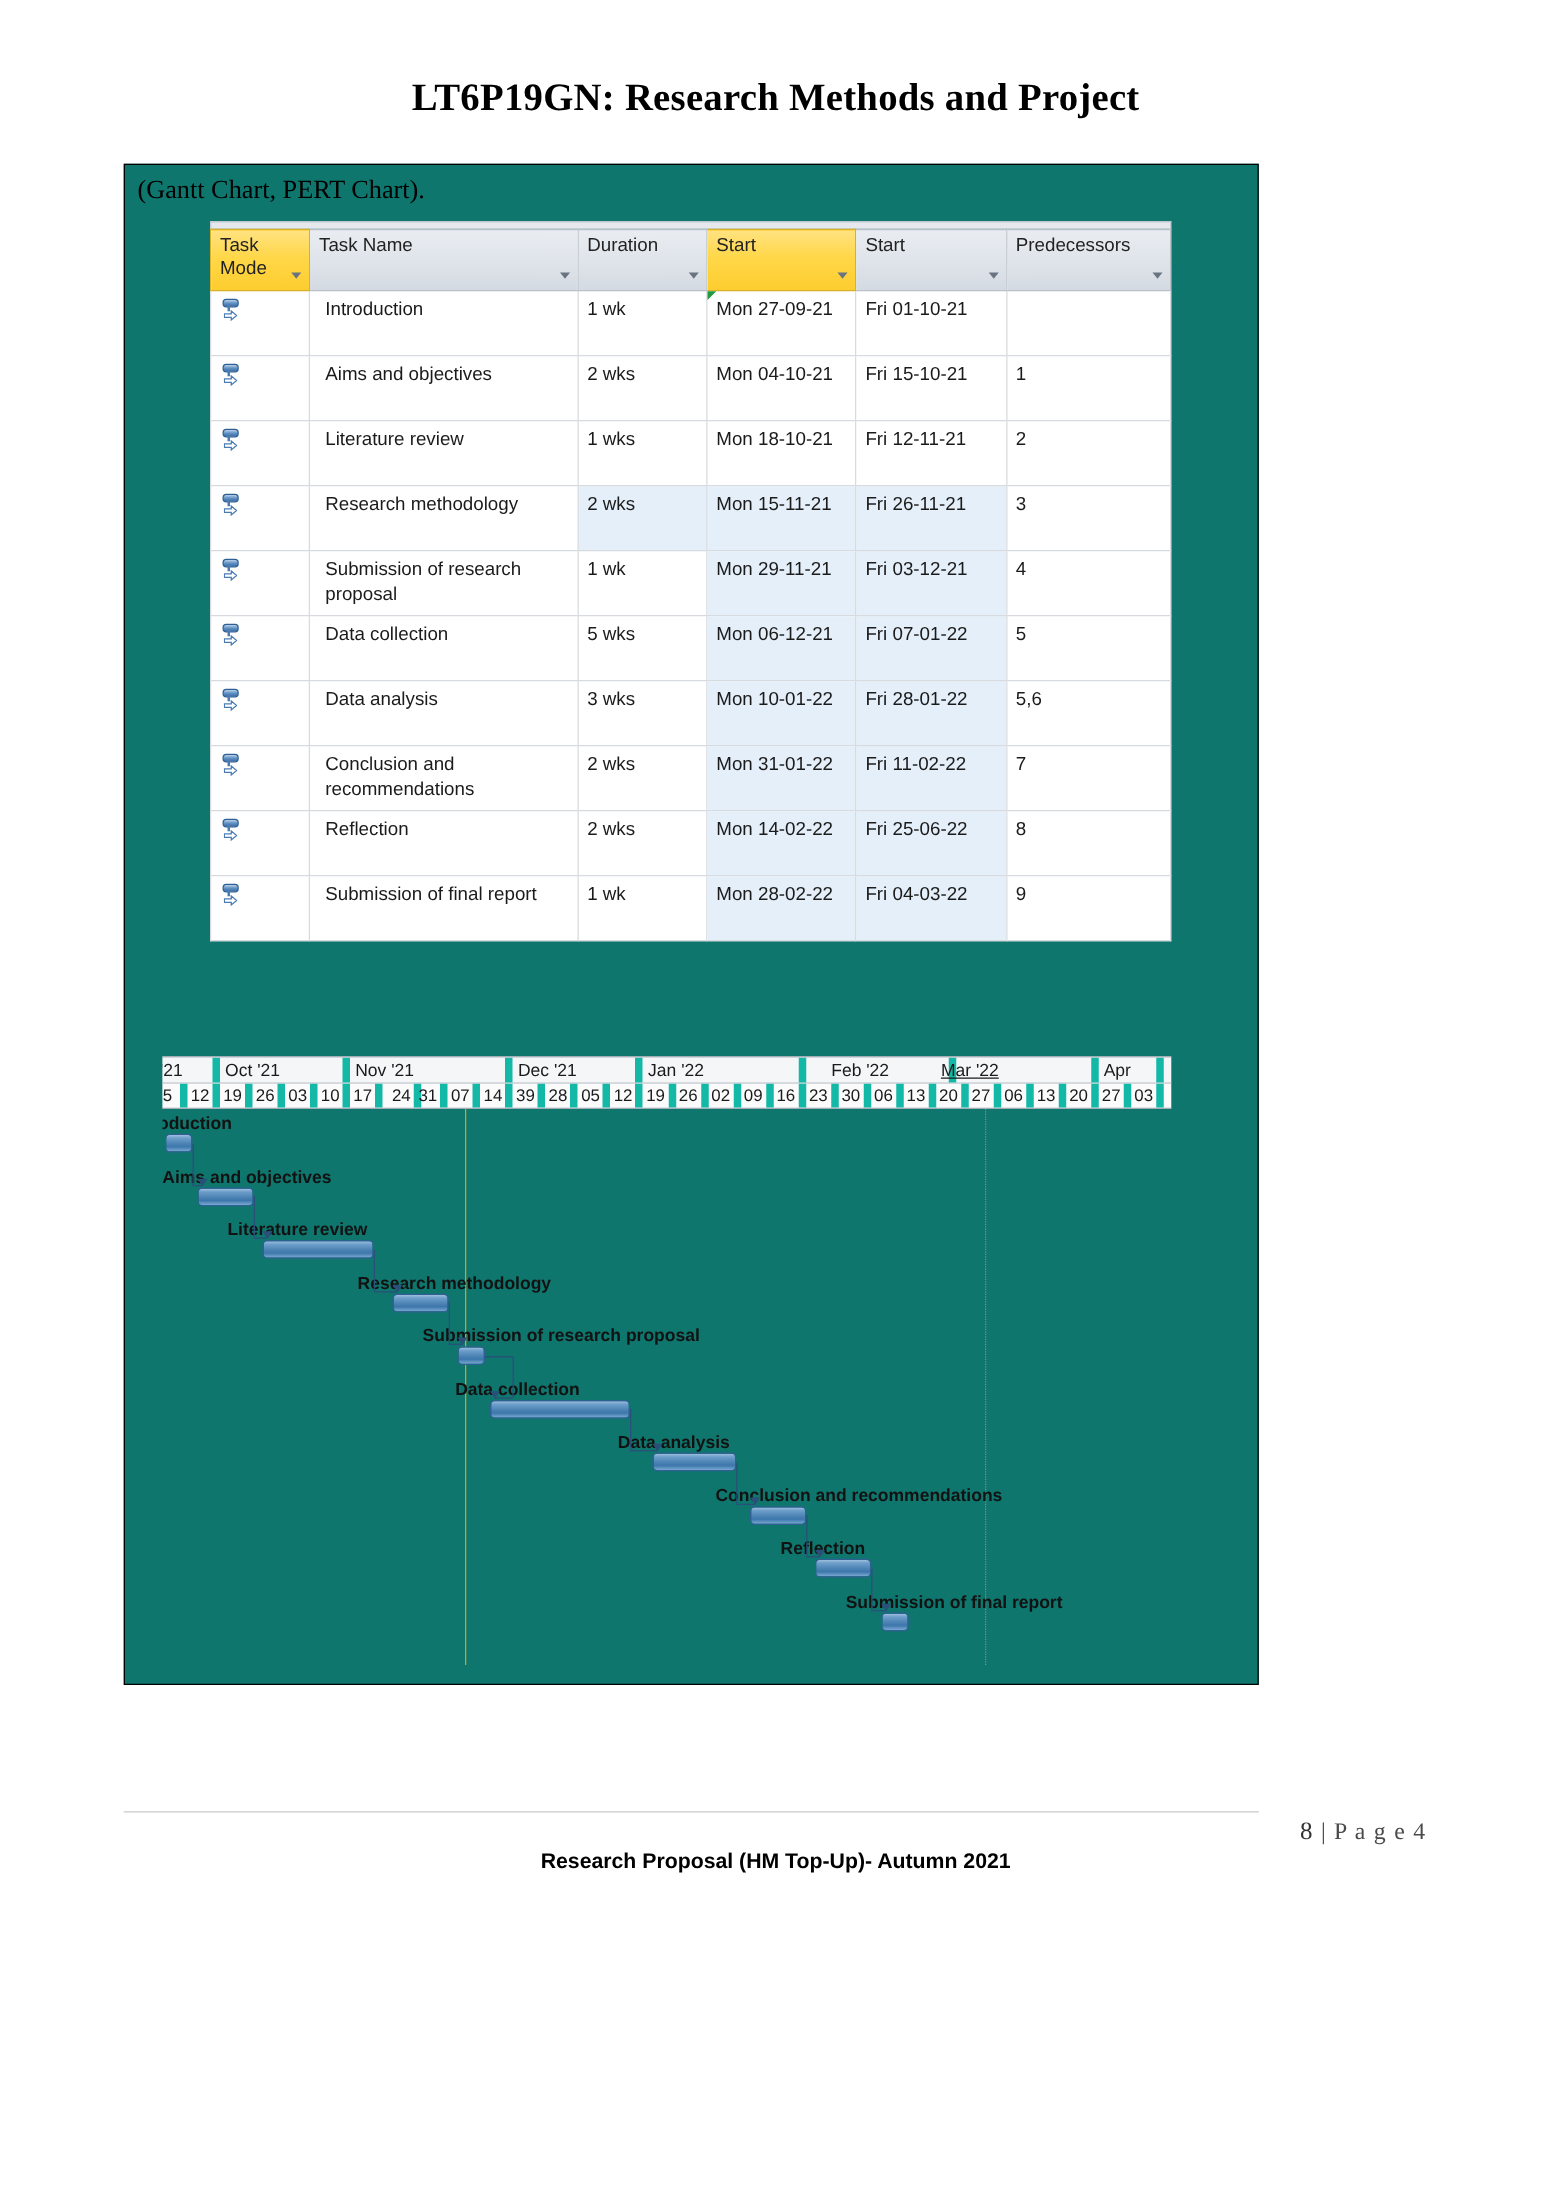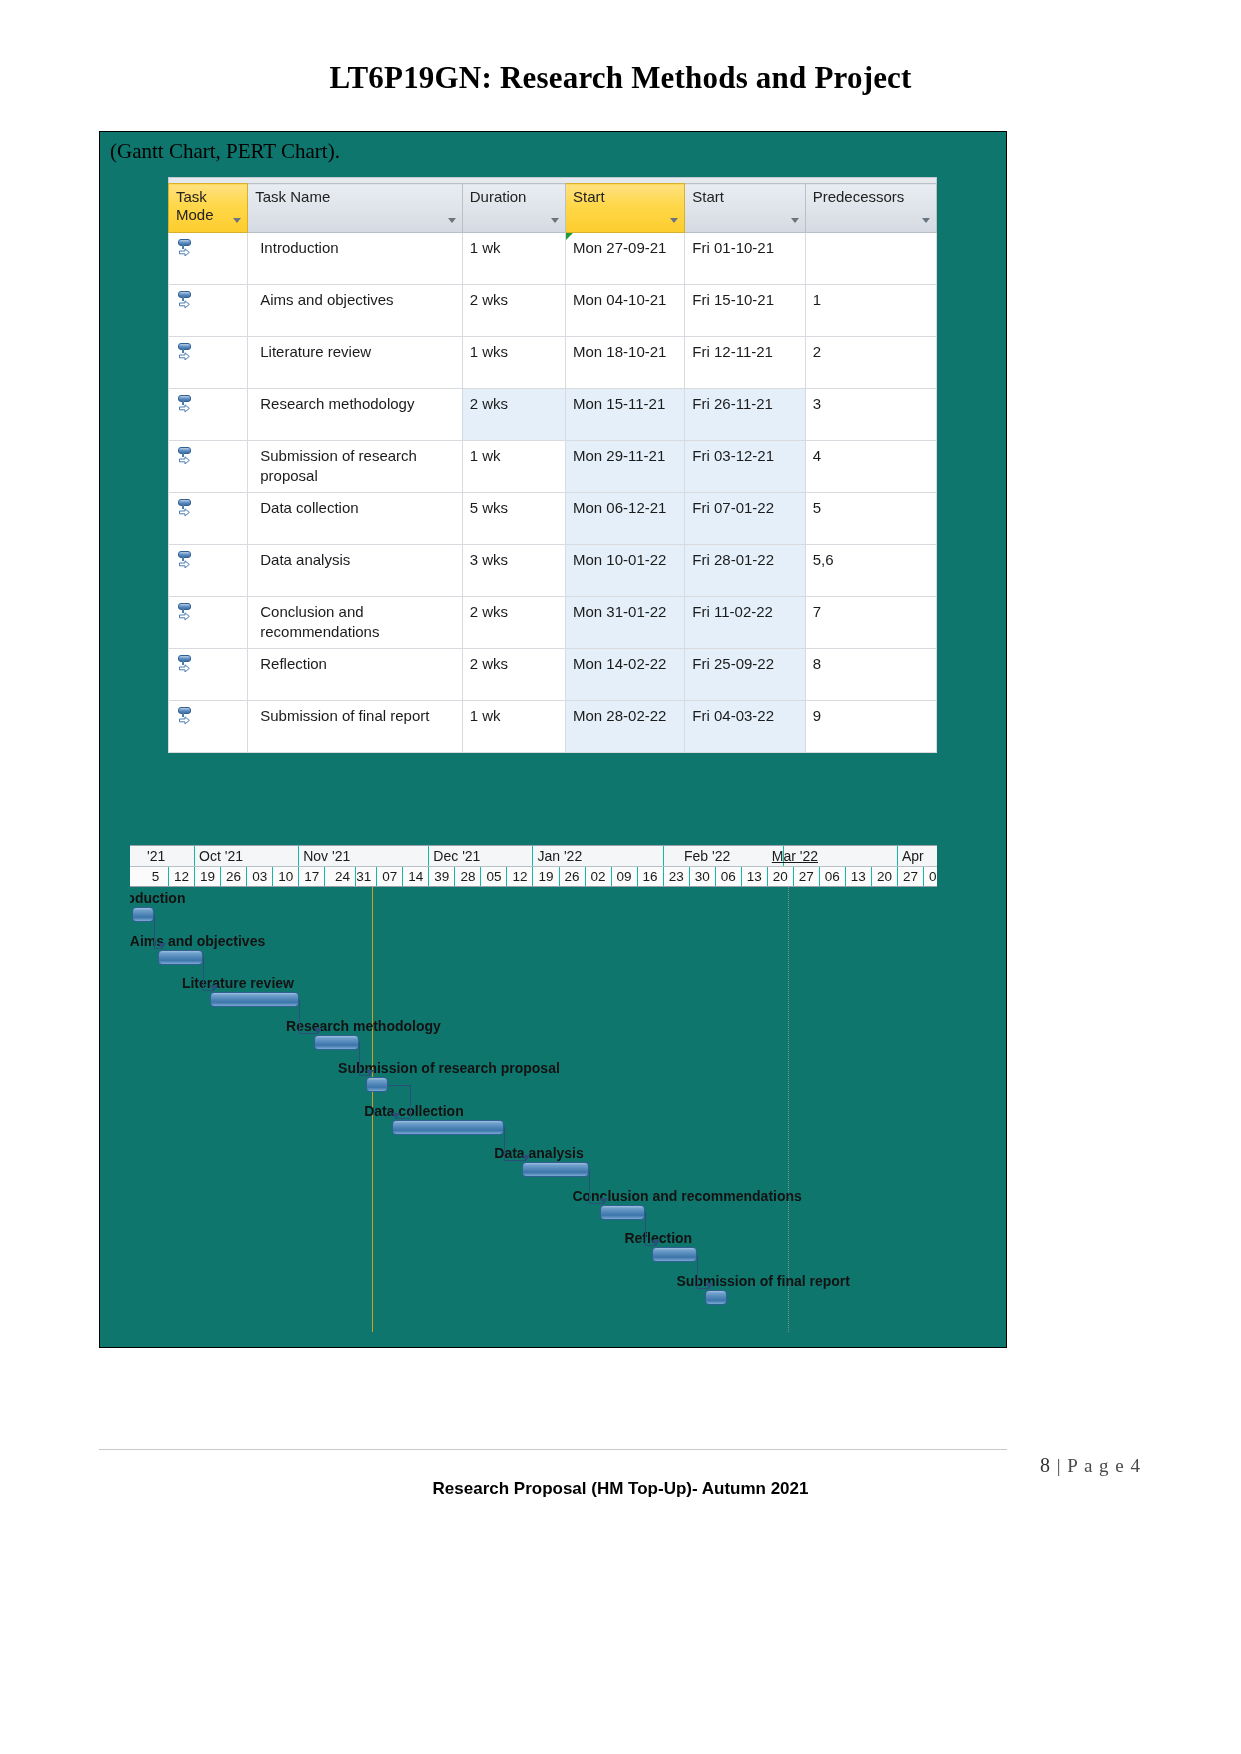--- a/index.html
+++ b/index.html
@@ -194,29 +194,28 @@
     height: 20px;
     width: 100%;
   }
   .ts-row.top { border-bottom: 1px solid #b9bfc7; background: #f5f6f7; }
   .ts-row.bottom { background: #fbfbfc; }
   .ts-cell {
     position: absolute;
     top: 0;
     height: 20px;
     box-sizing: border-box;
-    border-right: 1px solid #14b8a6;
+    border-right: 6px solid #14b8a6;
     font-family: "Liberation Sans", sans-serif;
     font-size: 14px;
     color: #1a1a1a;
     line-height: 20px;
     padding-left: 4px;
     white-space: nowrap;
     overflow: hidden;
-    margin-left: 19px;
   }
   .ts-cell.day {
     text-align: center;
     padding-left: 0;
     font-size: 13.5px;
   }
 
   
   #gantt-body {
     position: absolute;
@@ -495,21 +494,21 @@
               <span class="arw">
                 <svg width="11" height="9" viewBox="0 0 11 9">
                   <path d="M0.5 3.0 L6 3.0 L6 0.8 L10.3 4.4 L6 8.0 L6 5.8 L0.5 5.8 Z" fill="none" stroke="#4a7cb2" stroke-width="1"></path>
                 </svg>
               </span>
             </span>
           </td>
           <td class="name-cell">Reflection</td>
           <td class="">2 wks</td>
           <td class="pos-rel sel-soft"><span class="cellv">Mon 14-02-22</span></td>
-          <td class="sel-soft">Fri 25-09-22</td>
+          <td class="sel-soft">Fri 25-06-22</td>
           <td>8</td>
         </tr>
         <tr>
           <td class="mode-cell">
             <span class="mode-icon">
               <span class="pin"></span>
               <span class="tail"></span>
               <span class="arw">
                 <svg width="11" height="9" viewBox="0 0 11 9">
                   <path d="M0.5 3.0 L6 3.0 L6 0.8 L10.3 4.4 L6 8.0 L6 5.8 L0.5 5.8 Z" fill="none" stroke="#4a7cb2" stroke-width="1"></path>

